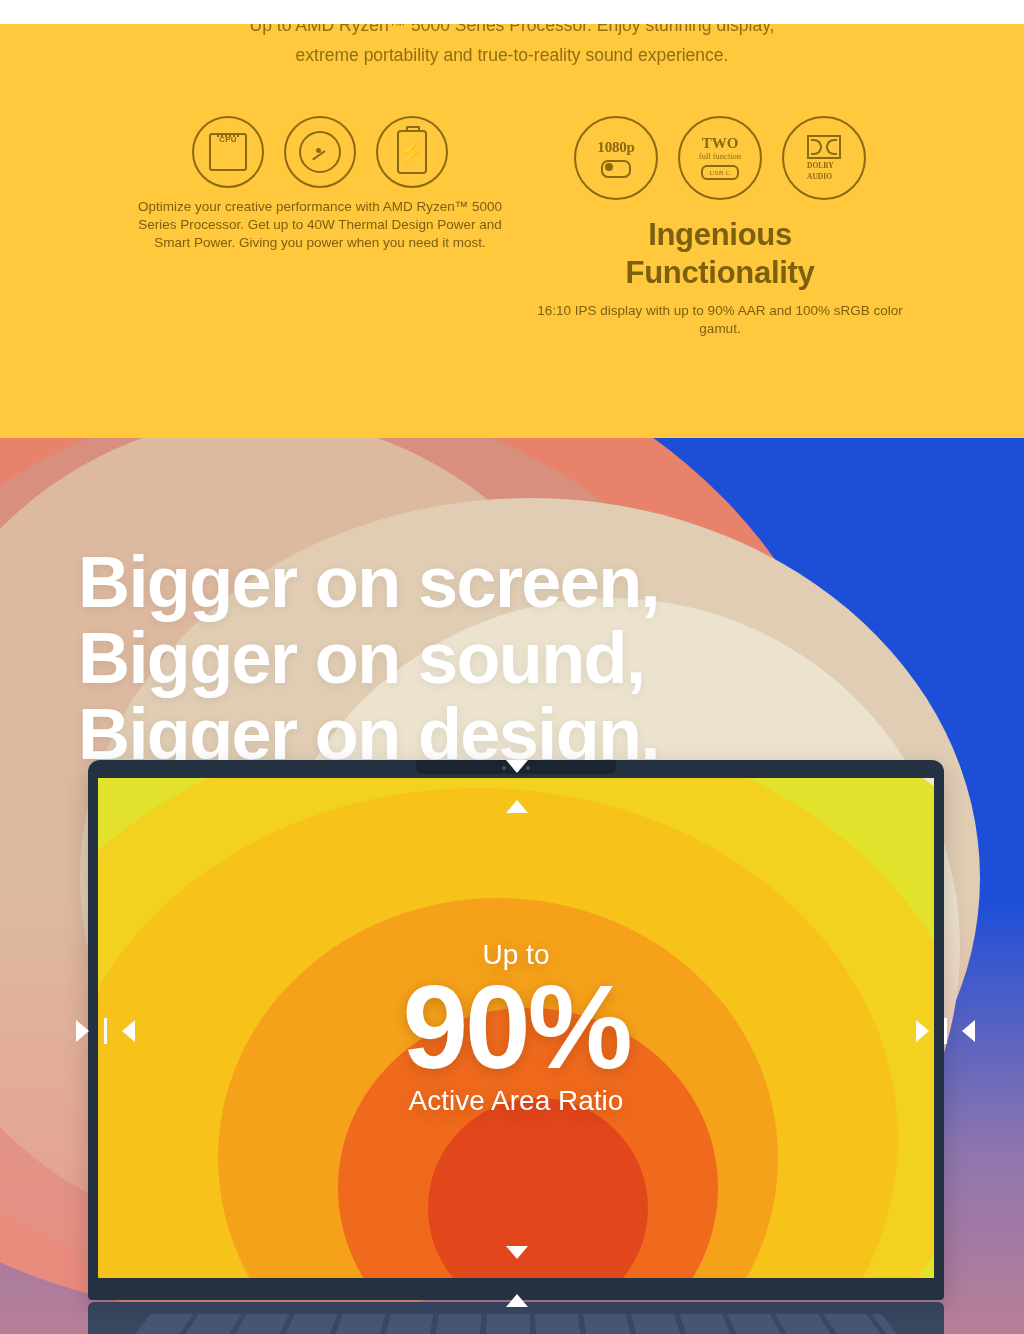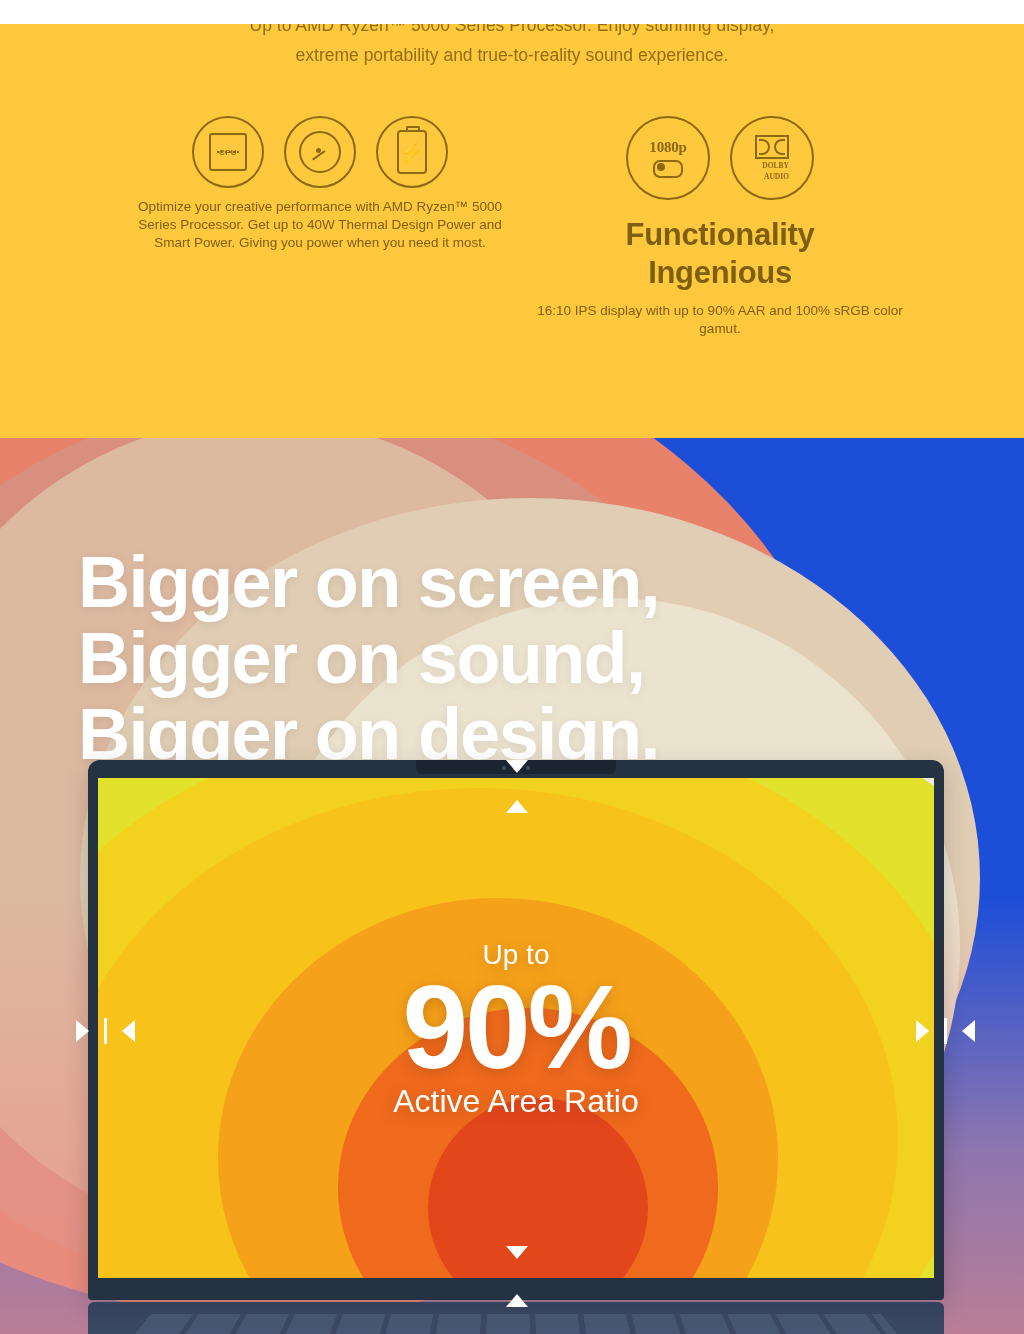--- a/index.html
+++ b/index.html
@@ -17,40 +17,40 @@
   .feat-left{left:120px;width:400px;}
   .feat-right{left:520px;width:400px;}
 
   .icon-row{display:flex;justify-content:center;gap:20px;align-items:center;}
   .circ{width:72px;height:72px;border-radius:50%;border:2px solid #8a6a12;display:flex;align-items:center;justify-content:center;box-sizing:border-box;color:#8a6a12;}
   .circ.wide{width:84px;height:84px;font-family:Liberation Serif, serif;}
   .feat-title{margin-top:16px;font-size:31px;font-weight:bold;color:#7d5f10;line-height:38px;letter-spacing:-.3px;}
   .feat-body{margin-top:10px;font-size:13.5px;line-height:18px;color:#7d5f10;}
 
   
-  .cpu-box{width:34px;height:34px;border:2px solid #8a6a12;border-radius:3px;position:relative;display:flex;align-items:center;justify-content:center;font-size:8px;font-weight:bold;letter-spacing:.3px;}
+  .cpu-box{width:34px;height:34px;border:2px solid #8a6a12;border-radius:3px;position:relative;display:flex;align-items:flex-start;justify-content:center;font-size:8px;font-weight:bold;letter-spacing:.3px;}
   .cpu-box:before,.cpu-box:after{content:"";position:absolute;left:6px;right:6px;height:0;border-top:2px dotted #8a6a12;}
   .cpu-box:before{top:-6px;border-top:none;}
   .gauge{width:38px;height:38px;border-radius:50%;border:2px solid #8a6a12;position:relative;}
   .gauge .needle{position:absolute;width:15px;height:2px;background:#8a6a12;left:9px;top:17px;transform-origin:right center;transform:rotate(-35deg);}
   .gauge .dotc{position:absolute;width:5px;height:5px;border-radius:50%;background:#8a6a12;left:15px;top:15px;}
   .batt{width:26px;height:40px;border:2px solid #8a6a12;border-radius:4px;position:relative;display:flex;align-items:center;justify-content:center;}
   .batt:before{content:"";position:absolute;top:-6px;left:7px;width:10px;height:4px;border:2px solid #8a6a12;border-bottom:none;border-radius:2px 2px 0 0;}
   .bolt{font-size:20px;line-height:1;}
   .badge1080{font-size:15px;font-weight:bold;letter-spacing:-.2px;}
   .toggle{width:26px;height:14px;border-radius:7px;border:2px solid #8a6a12;position:relative;margin:4px auto 0;}
   .toggle .knob{position:absolute;width:8px;height:8px;border-radius:50%;background:#8a6a12;left:2px;top:1px;}
   .two-main{font-size:15px;font-weight:bold;line-height:15px;}
   .two-sub{font-size:8.5px;line-height:11px;}
   .usbc{margin:3px auto 0;width:34px;height:11px;border:2px solid #8a6a12;border-radius:6px;display:flex;align-items:center;justify-content:center;font-size:7px;letter-spacing:.3px;}
   .dolby-box{width:30px;height:20px;border:2px solid #8a6a12;position:relative;}
   .dolby-box:before,.dolby-box:after{content:"";position:absolute;top:2px;bottom:2px;width:9px;border:2px solid #8a6a12;}
   .dolby-box:before{left:2px;border-radius:0 8px 8px 0;border-left:none;}
   .dolby-box:after{right:2px;border-radius:8px 0 0 8px;border-right:none;}
-  .dolby-txt{font-size:7.5px;font-weight:bold;line-height:9px;text-align:right;margin-top:2px;}
+  .dolby-txt{font-size:7.5px;font-weight:bold;line-height:9px;text-align:left;margin-top:2px;}
 
   
   .hero{position:absolute;left:0;top:414px;width:1024px;height:920px;overflow:hidden;background:#1d4ed8;}
   .blob{position:absolute;border-radius:50%;}
   .b1{left:-320px;top:-120px;width:1180px;height:1000px;background:#e8826a;}
   .b2{left:-200px;top:-40px;width:980px;height:900px;background:#d98f7d;}
   .b3{left:-120px;top:-20px;width:760px;height:820px;background:#ddb9a0;}
   .b4{left:80px;top:60px;width:900px;height:760px;background:#e0cdb4;}
   .b5{left:260px;top:160px;width:700px;height:700px;background:#ece3cf;}
   .wash{position:absolute;left:0;top:460px;width:1024px;height:460px;background:linear-gradient(180deg,rgba(236,180,170,.0),rgba(235,150,140,.55) 55%,rgba(232,140,130,.8));}
@@ -69,21 +69,21 @@
   .sblob{position:absolute;border-radius:50%;}
   .s1{left:-200px;top:-120px;width:1200px;height:820px;background:#e2e22c;}
   .s2{left:-120px;top:-60px;width:1000px;height:760px;background:#f2d21e;}
   .s3{left:-40px;top:10px;width:840px;height:700px;background:#f7c21a;}
   .s4{left:120px;top:120px;width:560px;height:520px;background:#f5a21a;}
   .s5{left:240px;top:230px;width:380px;height:360px;background:#ef6a1d;}
   .s6{left:330px;top:320px;width:220px;height:220px;background:#e2461b;}
   .screen-txt{position:absolute;left:0;top:0;width:836px;height:500px;display:flex;flex-direction:column;align-items:center;justify-content:center;color:#fff;text-shadow:0 3px 14px rgba(140,60,0,.35);}
   .upto{font-size:28px;line-height:38px;margin-bottom:-6px;}
   .ninety{font-size:118px;font-weight:bold;line-height:118px;letter-spacing:-3px;}
-  .aar{font-size:32px;line-height:38px;margin-top:-4px;}
+  .aar{font-size:28px;line-height:38px;margin-top:-4px;}
   .base{width:856px;height:62px;margin-top:2px;background:linear-gradient(180deg,#33415a,#41506c);border-radius:6px 6px 14px 14px;position:relative;overflow:hidden;}
   .keys{position:absolute;left:48px;top:8px;right:48px;height:46px;background:repeating-linear-gradient(90deg,#4b5b77 0 44px,#3a4763 44px 50px);opacity:.75;border-radius:4px;transform:perspective(260px) rotateX(28deg);}
 
   
   .mk{position:absolute;color:#fff;}
   .tri{width:0;height:0;border-left:11px solid transparent;border-right:11px solid transparent;}
   .tri-down{border-top:13px solid #fff;}
   .tri-up{border-bottom:13px solid #fff;}
   .tri-left{width:0;height:0;border-top:11px solid transparent;border-bottom:11px solid transparent;border-right:13px solid #fff;}
   .tri-right{width:0;height:0;border-top:11px solid transparent;border-bottom:11px solid transparent;border-left:13px solid #fff;}
@@ -130,29 +130,36 @@
           <div class="circ wide">
             <div style="text-align:center">
               <div class="badge1080">1080p</div>
               <div class="toggle">
                   <div class="knob"></div>
                 </div>
             </div>
           </div>
           <div class="circ wide">
             <div style="text-align:center">
+              <div class="two-main">TWO</div>
+              <div class="two-sub">full function</div>
+              <div class="usbc">USB C</div>
+            </div>
+          </div>
+          <div class="circ wide">
+            <div style="text-align:center">
               <div class="dolby-box"></div>
               <div class="dolby-txt">DOLBY</div>
               <div class="dolby-txt">AUDIO</div>
             </div>
           </div>
         </div>
         <div class="feat-title">
+          <div>Ingenious</div>
           <div>Functionality</div>
-          <div>Ingenious</div>
         </div>
         <div class="feat-body">16:10 IPS display with up to 90% AAR and 100% sRGB color gamut.</div>
       </div>
 
     </div>
   </section>
 
   <section class="hero">
     <div class="blob b1"></div>
     <div class="blob b2"></div>

